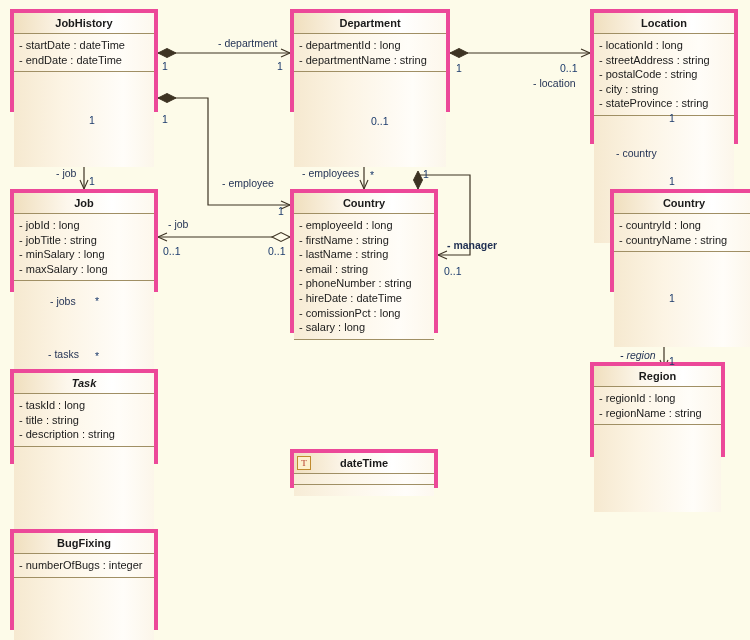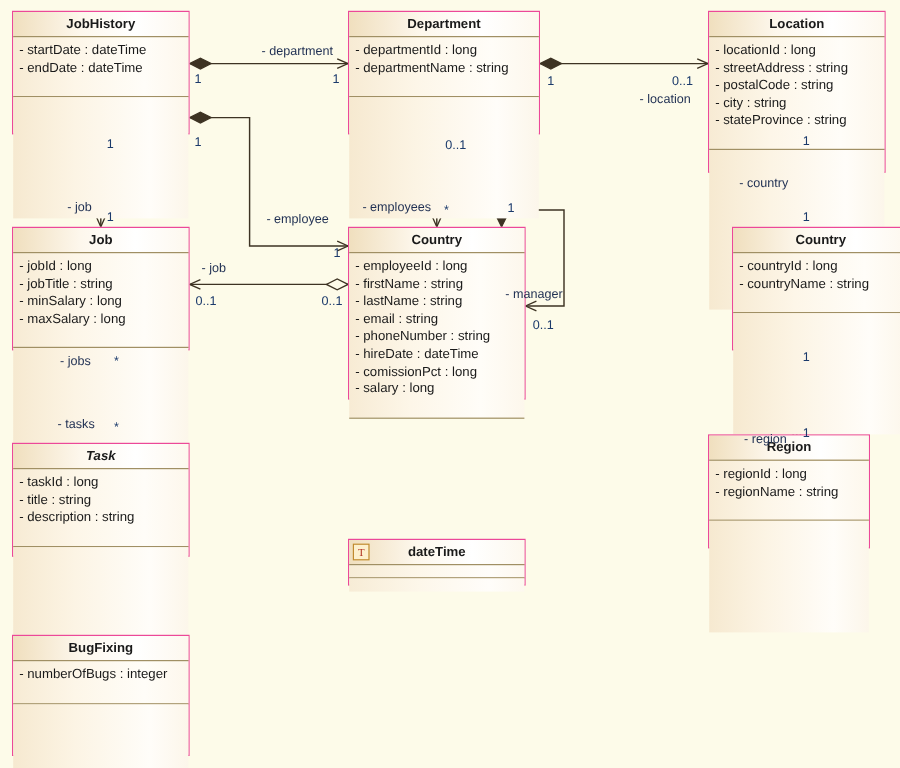--- a/index.html
+++ b/index.html
@@ -21,21 +21,21 @@
     left: 0;
     top: 0;
     width: 750px;
     height: 640px;
     pointer-events: none;
   }
   
   .uml-class {
     position: absolute;
     box-sizing: border-box;
-    border: 1px solid #ec4899;
+    border: 4px solid #ec4899;
     background: #fcf3e0;
     box-shadow: 0 0 0 0 rgba(0,0,0,0);
     z-index: 5;
   }
   .uml-header {
     box-sizing: border-box;
     height: 21px;
     line-height: 20px;
     text-align: center;
     font-size: 11px;
@@ -45,21 +45,21 @@
     background: linear-gradient(to right, #f0dfbe 0%, #fdf7ec 38%, #ffffff 70%, #fdf8ee 100%);
     position: relative;
     white-space: nowrap;
     overflow: hidden;
   }
   .uml-header.abstract {
     font-style: italic;
   }
   .uml-attrs {
     box-sizing: border-box;
-    padding: 4px 5px 16px 5px;
+    padding: 4px 5px 4px 5px;
     border-bottom: 1px solid #a08f64;
     background: linear-gradient(to right, #f7ebd4 0%, #fdf6e8 35%, #fffdf8 75%, #fdf7ec 100%);
   }
   .uml-attr {
     font-size: 11px;
     line-height: 14.6px;
     color: #1a1a1a;
     white-space: nowrap;
   }
   .uml-ops {
@@ -277,23 +277,23 @@
     <div class="uml-emptyrow"></div>
     <div class="uml-emptyrow last"></div>
   </div>
 
   <div class="edge-label" style="left:218px; top:37px;">- department</div>
   <div class="edge-label" style="left:533px; top:37px;margin-top:40px;">- location</div>
   <div class="edge-label" style="left:56px;  top:167px;">- job</div>
   <div class="edge-label" style="left:222px; top:177px;">- employee</div>
   <div class="edge-label" style="left:302px; top:167px;">- employees</div>
   <div class="edge-label" style="left:168px; top:218px;">- job</div>
-  <div class="edge-label" style="left:421px; top:239px;">- manager</div>
+  <div class="edge-label" style="left:447px; top:239px;font-weight:bold;">- manager</div>
   <div class="edge-label" style="left:616px; top:147px;">- country</div>
-  <div class="edge-label" style="left:620px; top:360px;">- region</div>
+  <div class="edge-label" style="left:620px; top:349px;font-style:italic;">- region</div>
   <div class="edge-label" style="left:50px;  top:295px;">- jobs</div>
   <div class="edge-label" style="left:48px;  top:348px;">- tasks</div>
 
   <div class="mult-label" style="left:162px; top:60px;">1</div>
   <div class="mult-label" style="left:277px; top:60px;">1</div>
   <div class="mult-label" style="left:456px; top:62px;">1</div>
   <div class="mult-label" style="left:560px; top:62px;">0..1</div>
   <div class="mult-label" style="left:89px;  top:114px;">1</div>
   <div class="mult-label" style="left:89px;  top:175px;">1</div>
   <div class="mult-label" style="left:162px; top:113px;">1</div>

